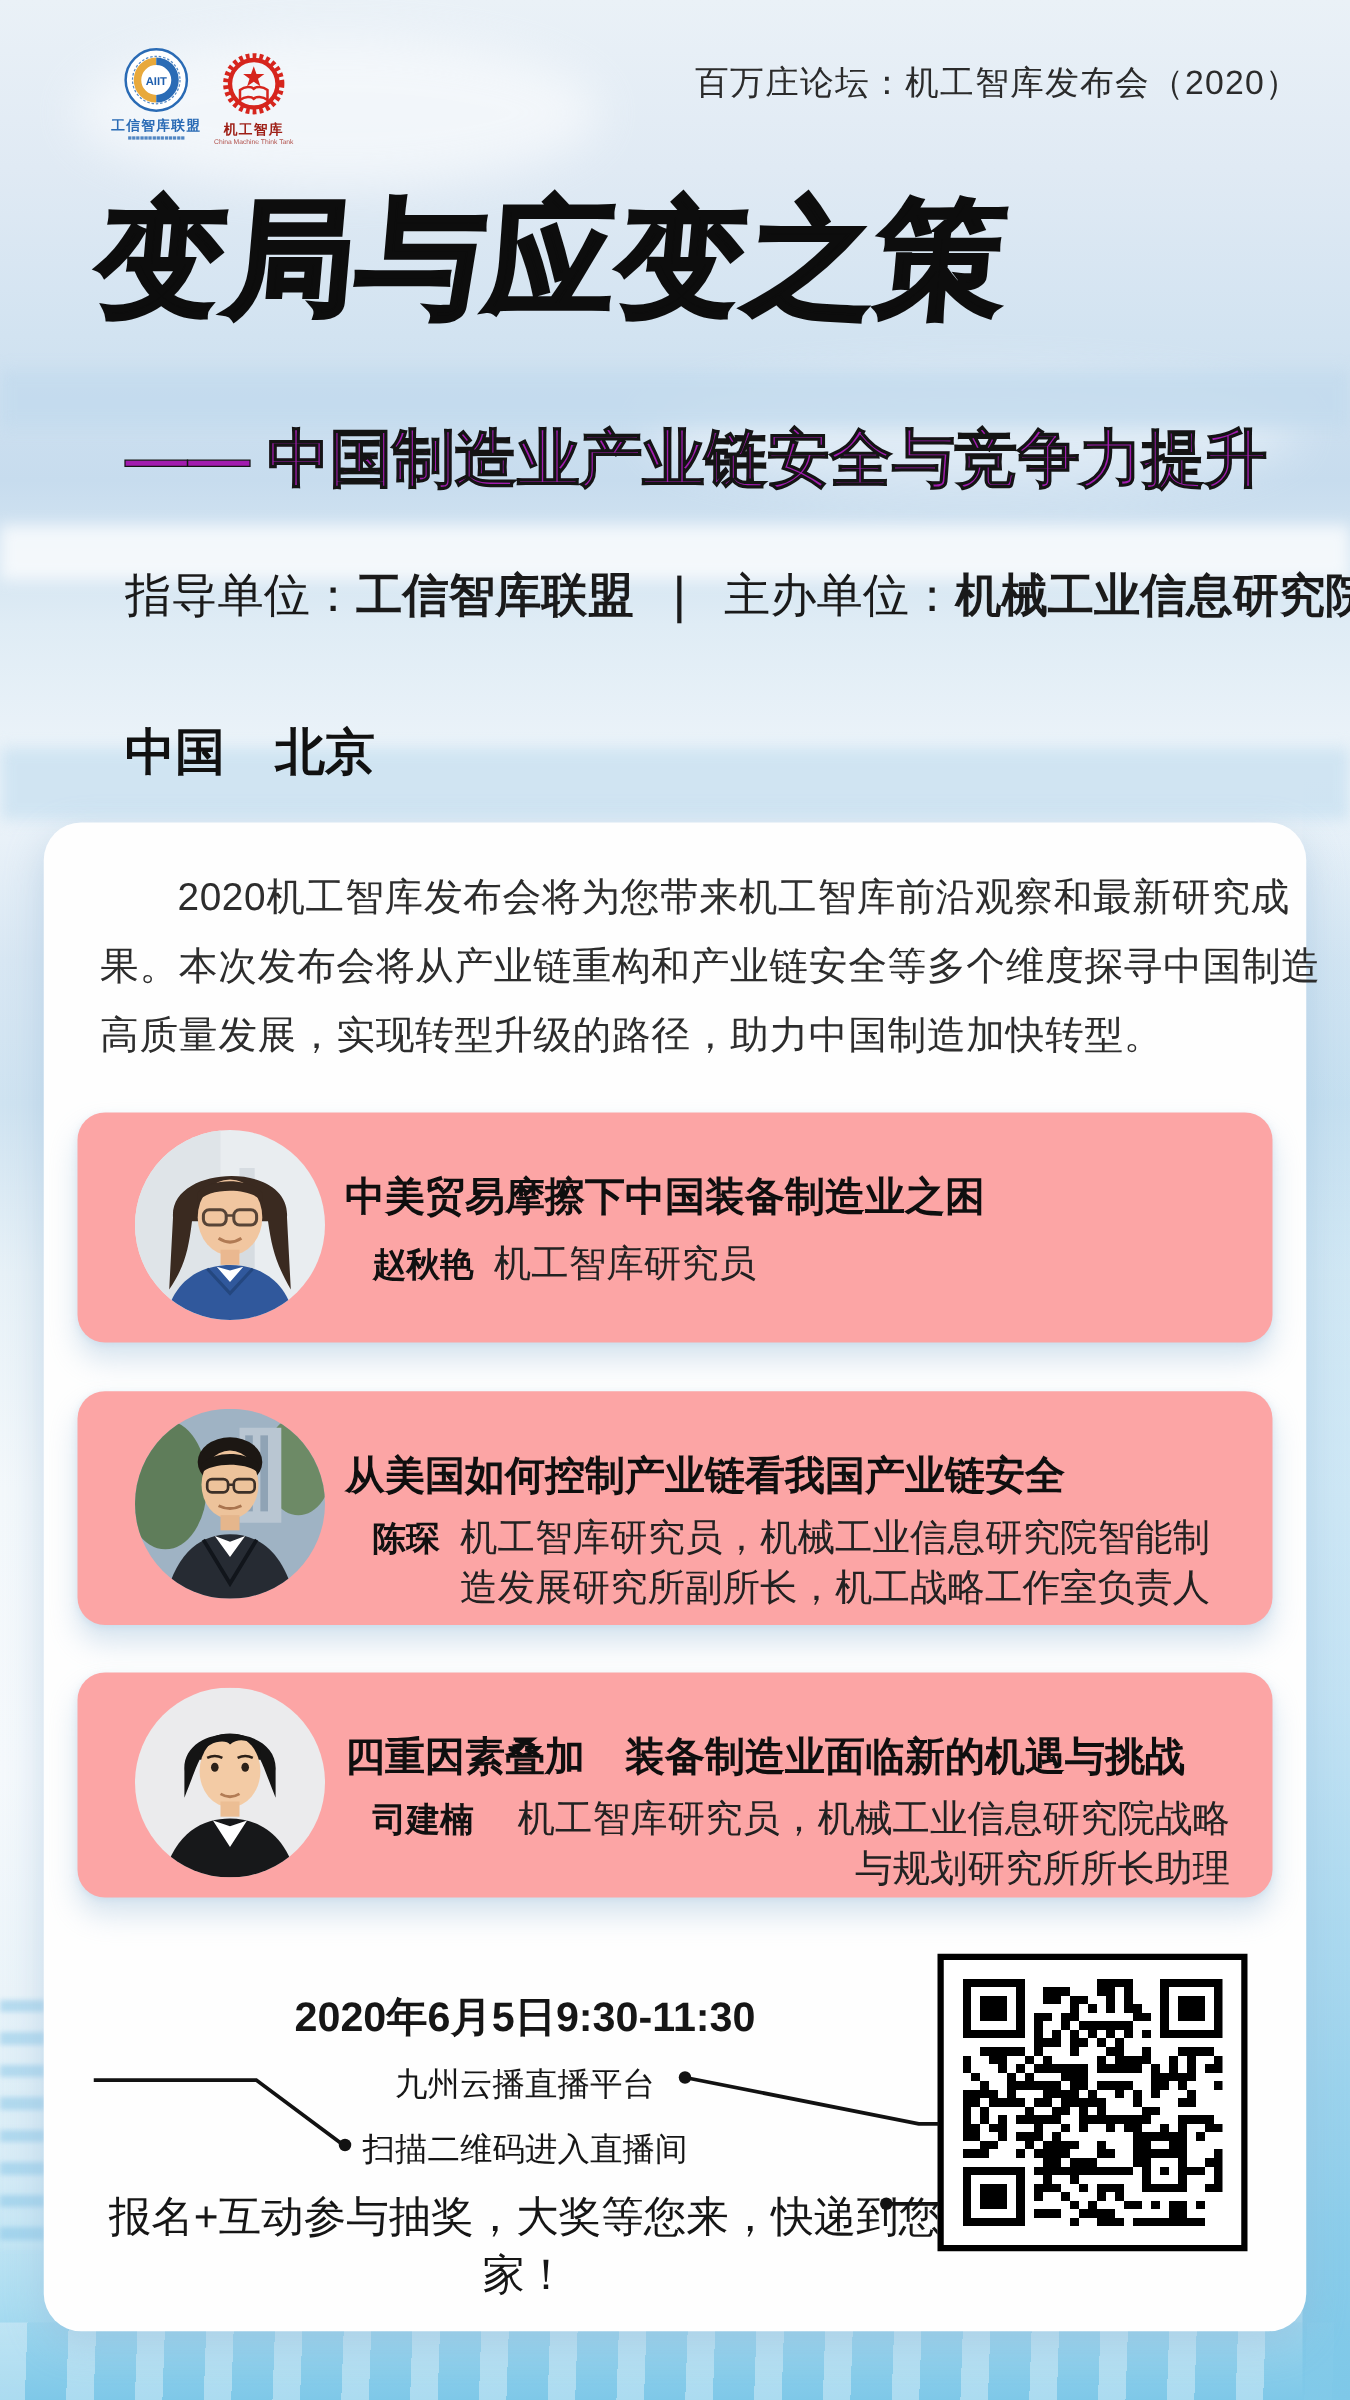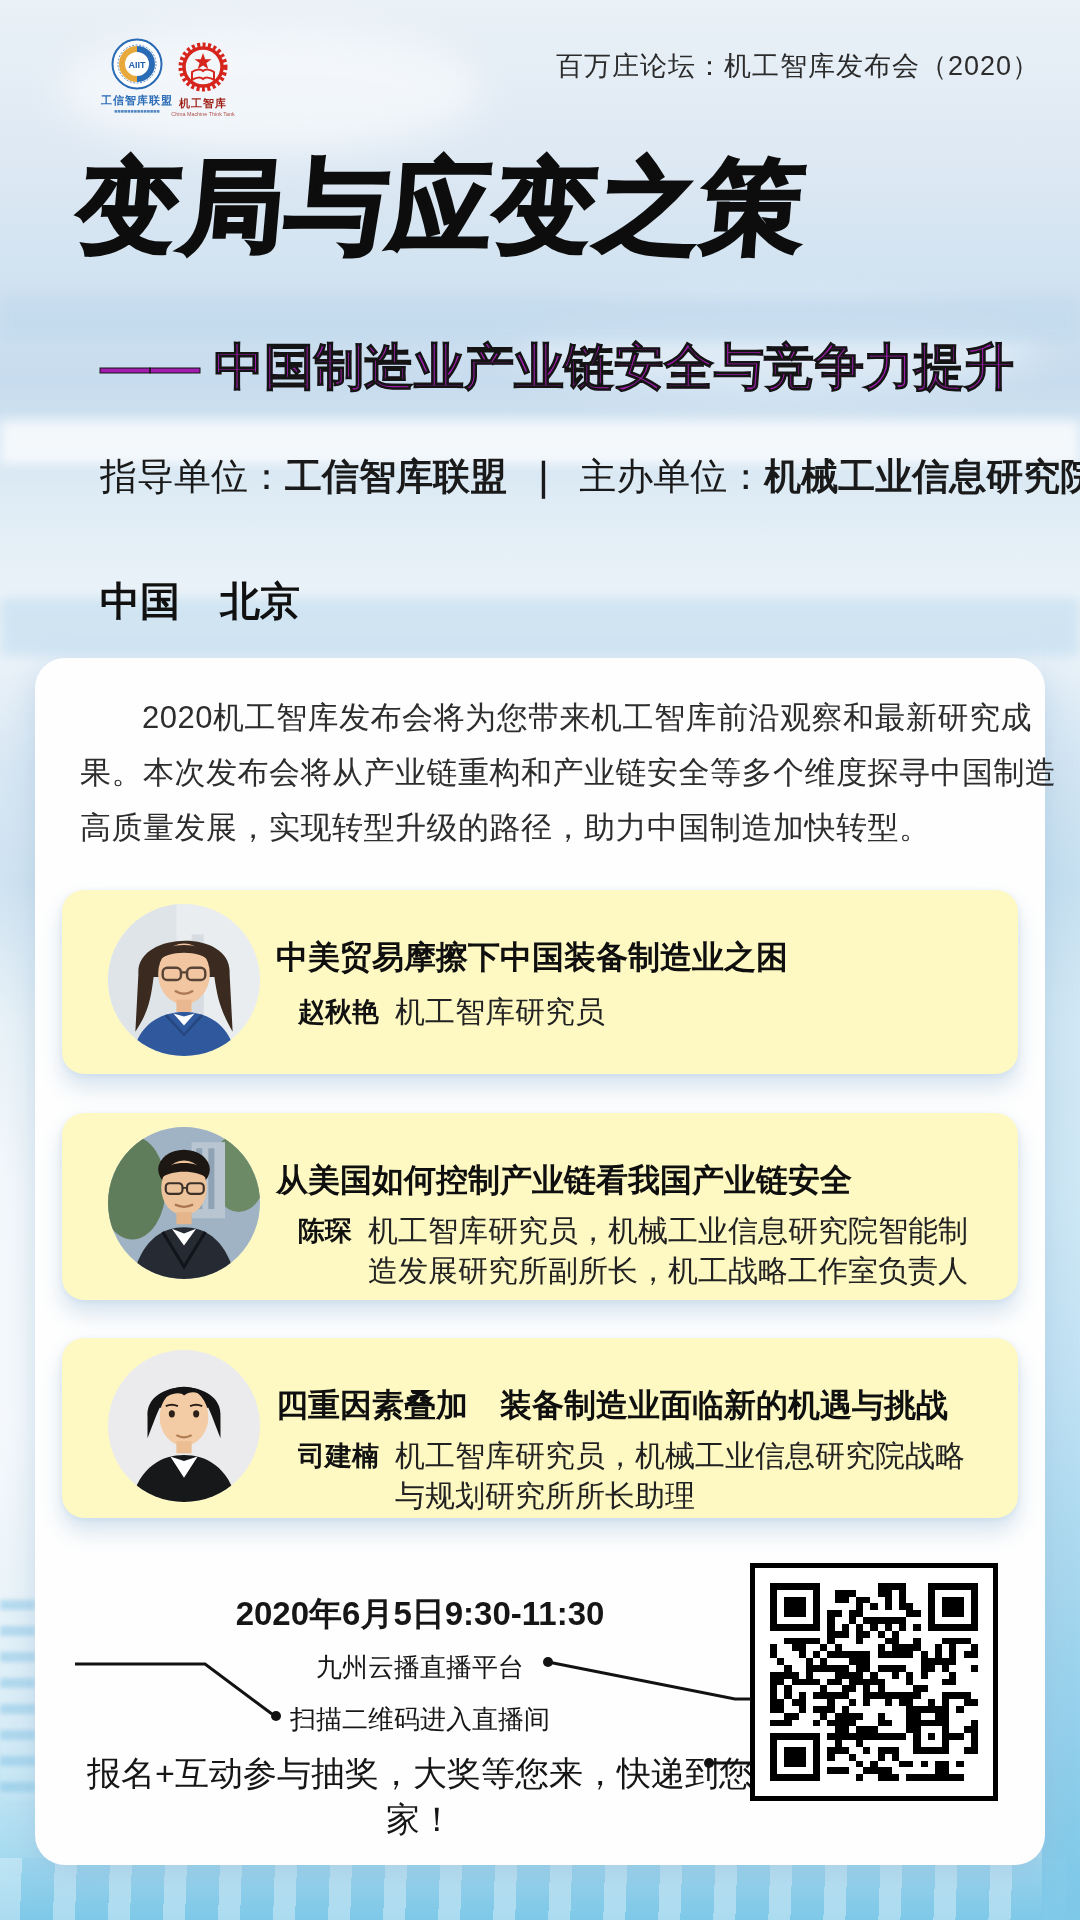--- a/index.html
+++ b/index.html
@@ -17,21 +17,21 @@
     }
   .water:after{content:"";position:absolute;inset:0;
     background:repeating-linear-gradient(92deg,rgba(255,255,255,.35) 0 22px,rgba(255,255,255,0) 22px 55px);}
   .edge-right{position:absolute;right:0;top:620px;bottom:0;width:38px;
     background:linear-gradient(180deg,rgba(176,216,240,0) 0%,rgba(158,210,238,.55) 55%,rgba(126,200,232,.95) 100%);}
   .edge-left{position:absolute;left:0;top:1600px;height:200px;width:36px;
     background:repeating-linear-gradient(180deg,rgba(140,200,232,.55) 0 10px,rgba(220,240,250,.2) 10px 26px);filter:blur(2px);}
   
   .forum-title{position:absolute;top:48px;right:40px;font-size:27px;color:#2b2b2b;letter-spacing:1px;}
   .logo{position:absolute;text-align:center;}
-  .logo1{left:82px;top:38px;width:110px;}
+  .logo1{left:70px;top:38px;width:110px;}
   .logo2{left:158px;top:42px;width:90px;}
   .logo svg{display:block;margin:0 auto;}
   .logo1 .lbl{color:#2a6bb5;font-size:11px;font-weight:700;letter-spacing:1px;margin-top:3px;white-space:nowrap;}
   .logo2 .lbl{color:#9e1f16;font-size:11px;font-weight:700;letter-spacing:1px;margin-top:2px;white-space:nowrap;}
   .logo .sub{font-size:6px;color:#2a6bb5;opacity:.8;transform:scale(.9);white-space:nowrap;}
   .logo2 .sub{color:#9e1f16;}
   
   .main-title{position:absolute;left:78px;top:142px;font-size:102px;line-height:1.28;font-weight:900;
     color:#0d0d0d;letter-spacing:2px;transform:skewX(-5deg);-webkit-text-stroke:3px #0d0d0d;white-space:nowrap;}
   .sub-title{position:absolute;left:100px;top:334px;font-size:50px;font-weight:800;color:#a21caf;
@@ -43,25 +43,25 @@
   .date-line{position:absolute;left:100px;top:516px;font-size:38px;color:#1d1d1d;white-space:nowrap;}
   .loc-line{position:absolute;left:100px;top:574px;font-size:40px;font-weight:800;color:#111;white-space:nowrap;}
   
   .panel{position:absolute;left:35px;top:658px;width:1010px;height:1207px;background:#fefefe;
     border-radius:30px;box-shadow:0 10px 30px rgba(150,185,215,.45);}
   .intro{position:absolute;left:80px;top:690px;width:932px;color:#2d2d2d;font-size:31px;line-height:55px;
     letter-spacing:.5px;}
   .intro .ln{white-space:nowrap;}
   .intro .ln.first{text-indent:2em;}
   
-  .card{position:absolute;left:62px;width:956px;background:#fef9c3;border-radius:22px;
+  .card{position:absolute;left:62px;width:956px;background:#fca5a5;border-radius:22px;
     box-shadow:0 14px 22px rgba(168,198,222,.45),0 2px 6px rgba(180,205,225,.35);}
   .card1{top:890px;height:184px;}
   .card2{top:1113px;height:187px;}
-  .card3{top:1338px;height:180px;}
+  .card3{top:1338px;height:180px;text-align:right;}
   .avatar{position:absolute;left:46px;top:14px;width:152px;height:152px;border-radius:50%;overflow:hidden;}
   .card3 .avatar{top:12px;}
   .card-topic{position:absolute;left:214px;top:46px;font-size:32px;font-weight:800;color:#0f0f0f;white-space:nowrap;}
   .card-meta{position:absolute;left:222px;top:102px;display:flex;align-items:flex-start;width:700px;}
   .card2 .card-meta,.card3 .card-meta{top:98px;}
   .card-name{font-size:27px;font-weight:800;color:#111;white-space:nowrap;margin-right:16px;line-height:40px;margin-left:14px;}
   .card-title{font-size:30px;color:#222;line-height:40px;}
   
   .f-col{position:absolute;left:80px;width:680px;text-align:center;color:#161616;}
   .f-date{top:1592px;font-size:33px;font-weight:800;}

